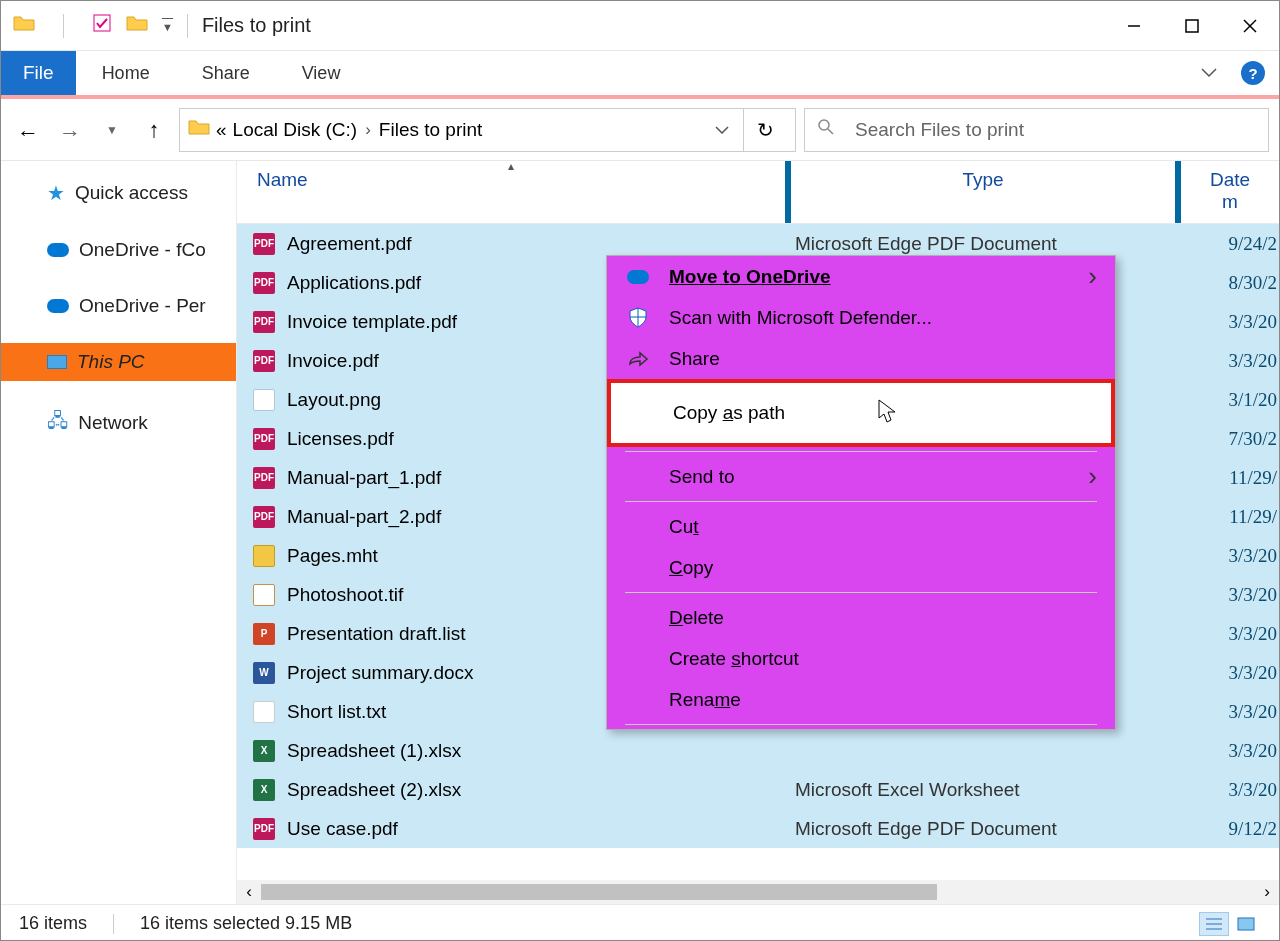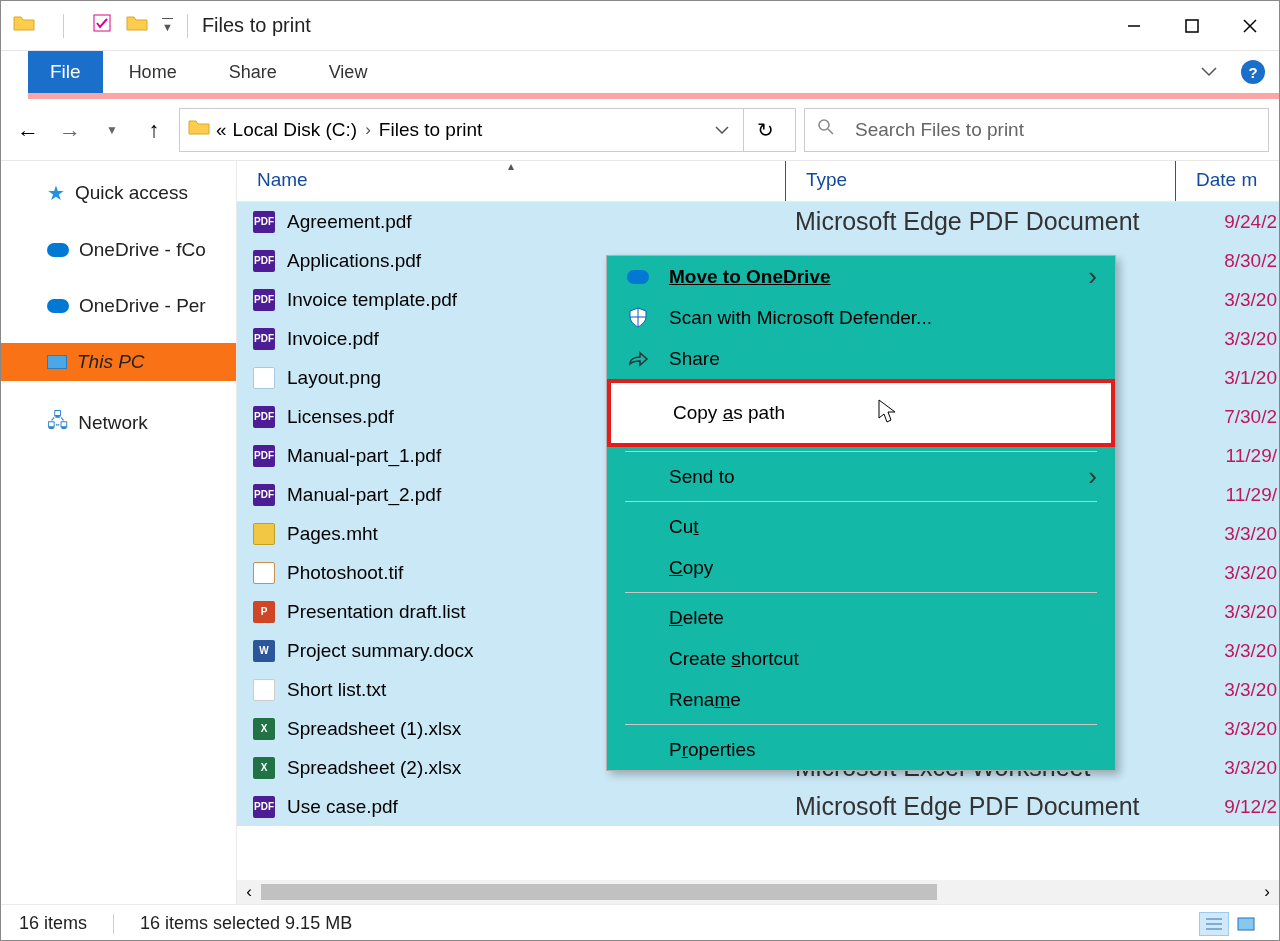--- a/index.html
+++ b/index.html
@@ -3,21 +3,21 @@
 <meta charset="utf-8">
 <style>
 * { box-sizing: border-box; margin: 0; padding: 0; }
 body { font-family: "Segoe UI", Arial, sans-serif; font-size: 17px; color: #000; background: #fff; width: 1280px; height: 941px; overflow: hidden; position: relative; border: 1px solid #888; }
 .titlebar { display: flex; align-items: center; height: 50px; padding: 0 0 0 12px; border-bottom: 1px solid #e6e6e6; }
 .titlebar .qat { display: flex; gap: 14px; align-items: center; }
 .titlebar .divider { width: 1px; height: 24px; background: #ccc; margin: 0 14px; }
 .titlebar .title { font-size: 20px; color: #222; }
 .winctrl { margin-left: auto; display: flex; }
 .winctrl div { width: 58px; height: 40px; display: flex; align-items: center; justify-content: center; }
-.ribbon-tabs { display: flex; align-items: center; height: 48px; border-bottom: 6px solid #fca5a5; margin-left: 27px; }
+.ribbon-tabs { display: flex; align-items: center; height: 48px; border-bottom: 4px solid #fca5a5; }
 .ribbon-tabs .filetab { background: #1a6fcb; color: #fff; padding: 0 22px; height: 100%; display: flex; align-items: center; font-size: 19px; }
 .ribbon-tabs .tab { padding: 0 26px; height: 100%; display: flex; align-items: center; font-size: 18px; color: #333; }
 .ribbon-tabs .spacer { flex: 1; }
 .ribbon-tabs .expand, .ribbon-tabs .help { width: 36px; height: 36px; display:flex; align-items:center; justify-content:center; margin-right: 8px; }
 .helpcircle { width: 24px; height: 24px; border-radius: 50%; background:#1a6fcb; color:#fff; display:flex;align-items:center;justify-content:center; font-weight:bold; font-size:15px; }
 .navrow { display:flex; align-items:center; height: 62px; padding: 0 10px; gap:8px; border-bottom: 1px solid #e8e8e8;}
 .navbtn { width: 34px; height:34px; display:flex; align-items:center; justify-content:center; font-size:22px; color:#666;}
 .navbtn.enabled { color:#000;}
 .addrbox { flex:1; border:1px solid #ccc; height:44px; display:flex; align-items:center; padding:0 8px; gap:6px;}
 .addrbox .crumb { display:flex; align-items:center; gap:6px; font-size:19px;}
@@ -29,47 +29,47 @@
 .sidebar { width: 236px; border-right:1px solid #eaeaea; padding-top:12px;}
 .sidebar .item { display:flex; align-items:center; gap:10px; padding:8px 0 8px 46px; font-size:19px; color:#222;}
 .sidebar .item.spacer { height:18px;}
 .sidebar .item.selected { background:#f97316;font-style:italic;}
 .filespane { flex:1; position:relative; overflow:hidden; }
 .cols { display:flex; border-bottom:1px solid #eaeaea;}
 .cols .col { padding: 8px 20px 10px; color:#114a9e; font-size:19px; position:relative;}
 .cols .col.name { width: 548px;}
 .cols .col.type { width: 390px;}
 .cols .col.date { flex:1;}
-.cols .col + .col { border-left:1px solid #0369a1;}
+.cols .col + .col { border-left:6px solid #0369a1;text-align:center;}
 .rows {}
 .row { display:flex; align-items:center; height:39px; }
 .row.sel { background:#cbe8f6;}
 .row .cname { width: 548px; display:flex; align-items:center; gap:12px; padding-left:16px; font-size:19px;}
-.row .ctype { width: 390px; font-size:25px; color:#333; padding-left:10px;}
-.row .cdate { flex:1; font-size:19px; color:#be185d; text-align:right; padding-right:2px;}
+.row .ctype { width: 390px; font-size:19px; color:#333; padding-left:10px;}
+.row .cdate { flex:1; font-size:19px; color:#0c4a6e; text-align:right; padding-right:2px;font-family:Liberation Serif, serif;}
 .ficon { width:22px; height:22px; display:inline-flex; align-items:center; justify-content:center; font-size:10px; font-weight:bold; border-radius:2px;}
-.ic-pdf{background:#4c1d95;color:#fff;}
+.ic-pdf{background:#be185d;color:#fff;}
 .ic-png{background:#fff;border:1px solid #a9c8e6;}
 .ic-mht{background:#f2c744;border:1px solid #bfa022;}
 .ic-tif{background:#fff;border:1px solid #c6904d;}
 .ic-pptx{background:#d04525;color:#fff;}
 .ic-docx{background:#2b579a;color:#fff;}
 .ic-txt{background:#fff;border:1px solid #ccc;}
 .ic-xlsx{background:#217346;color:#fff;}
 .hscroll { position:absolute; left:0; right:0; bottom:0; height:24px; background:#f2f2f2; display:flex; align-items:center;}
 .hscroll .arrow{width:24px;height:24px;display:flex;align-items:center;justify-content:center;background:#f2f2f2;}
 .hscroll .track{flex:1;background:#f2f2f2;position:relative;height:16px;}
 .hscroll .thumb{position:absolute;left:0;width:68%;top:0;bottom:0;background:#c1c1c1;}
 .statusbar{height:38px;display:flex;align-items:center;padding:0 18px;gap:26px;font-size:18px;color:#222;border-top:1px solid #eaeaea;}
 .statusbar .vdiv{width:1px;height:20px;background:#ccc;}
 .statusbar .spacer{flex:1;}
 .viewtoggle{display:flex;gap:2px;}
 .viewtoggle .vt{width:30px;height:24px;display:flex;align-items:center;justify-content:center;border:1px solid transparent;}
 .viewtoggle .vt.active{border:1px solid #9ecaed;background:#d1e8f8;}
-.ctxmenu{position:absolute;left:605px;top:254px;width:510px;background:#14b8a6;border:1px solid #b0b0b0;box-shadow:4px 4px 8px rgba(0,0,0,.25);}
+.ctxmenu{position:absolute;left:605px;top:254px;width:510px;background:#d946ef;border:1px solid #b0b0b0;box-shadow:4px 4px 8px rgba(0,0,0,.25);}
 .ctxmenu .citem{display:flex;align-items:center;height:41px;padding:0 18px;gap:18px;font-size:19px;}
 .ctxmenu .citem .cicon{width:26px;display:flex;align-items:center;justify-content:center;}
 .ctxmenu .citem .arrow{margin-left:auto;font-size:26px;color:#333;}
 .ctxmenu .csep{height:1px;background:#c8c8c8;margin:4px 18px;}
 .ctxmenu .highlight{border:4px solid #e51c1c;background:#fff;height:68px;}
 .ul{text-decoration:underline;}
 .sortarrow{position:absolute;left:50%;top:-2px;transform:translateX(-50%);font-size:12px;color:#555;}
 .cursor{position:absolute;left:877px;top:398px;width:20px;height:26px;z-index:100;}
 .onedrive{width:22px;height:14px;background:#0078d4;border-radius:7px;display:inline-block;}
 .star{color:#2493df;font-size:20px;}
@@ -417,23 +417,19 @@
     </div>
   <div class="citem">
       <span class="cicon"></span>
       <span><span>Create </span><span class="ul">s</span><span>hortcut</span></span>
     </div>
   <div class="citem">
       <span class="cicon"></span>
       <span><span>Rena</span><span class="ul">m</span><span>e</span></span>
     </div>
   <div class="csep"></div>
-  <div class="citem">
-      <span class="cicon"></span>
-      <span><span>P</span><span class="ul">r</span><span>operties</span></span>
-    </div>
 </div>
 
 <div class="cursor">
   <svg width="20" height="26">
       <path d="M1 1l0 18 5-4 3 8 4-2-3-8 7 0z" fill="#fff" stroke="#000"></path>
     </svg>
 </div>
 
 </body></html>

